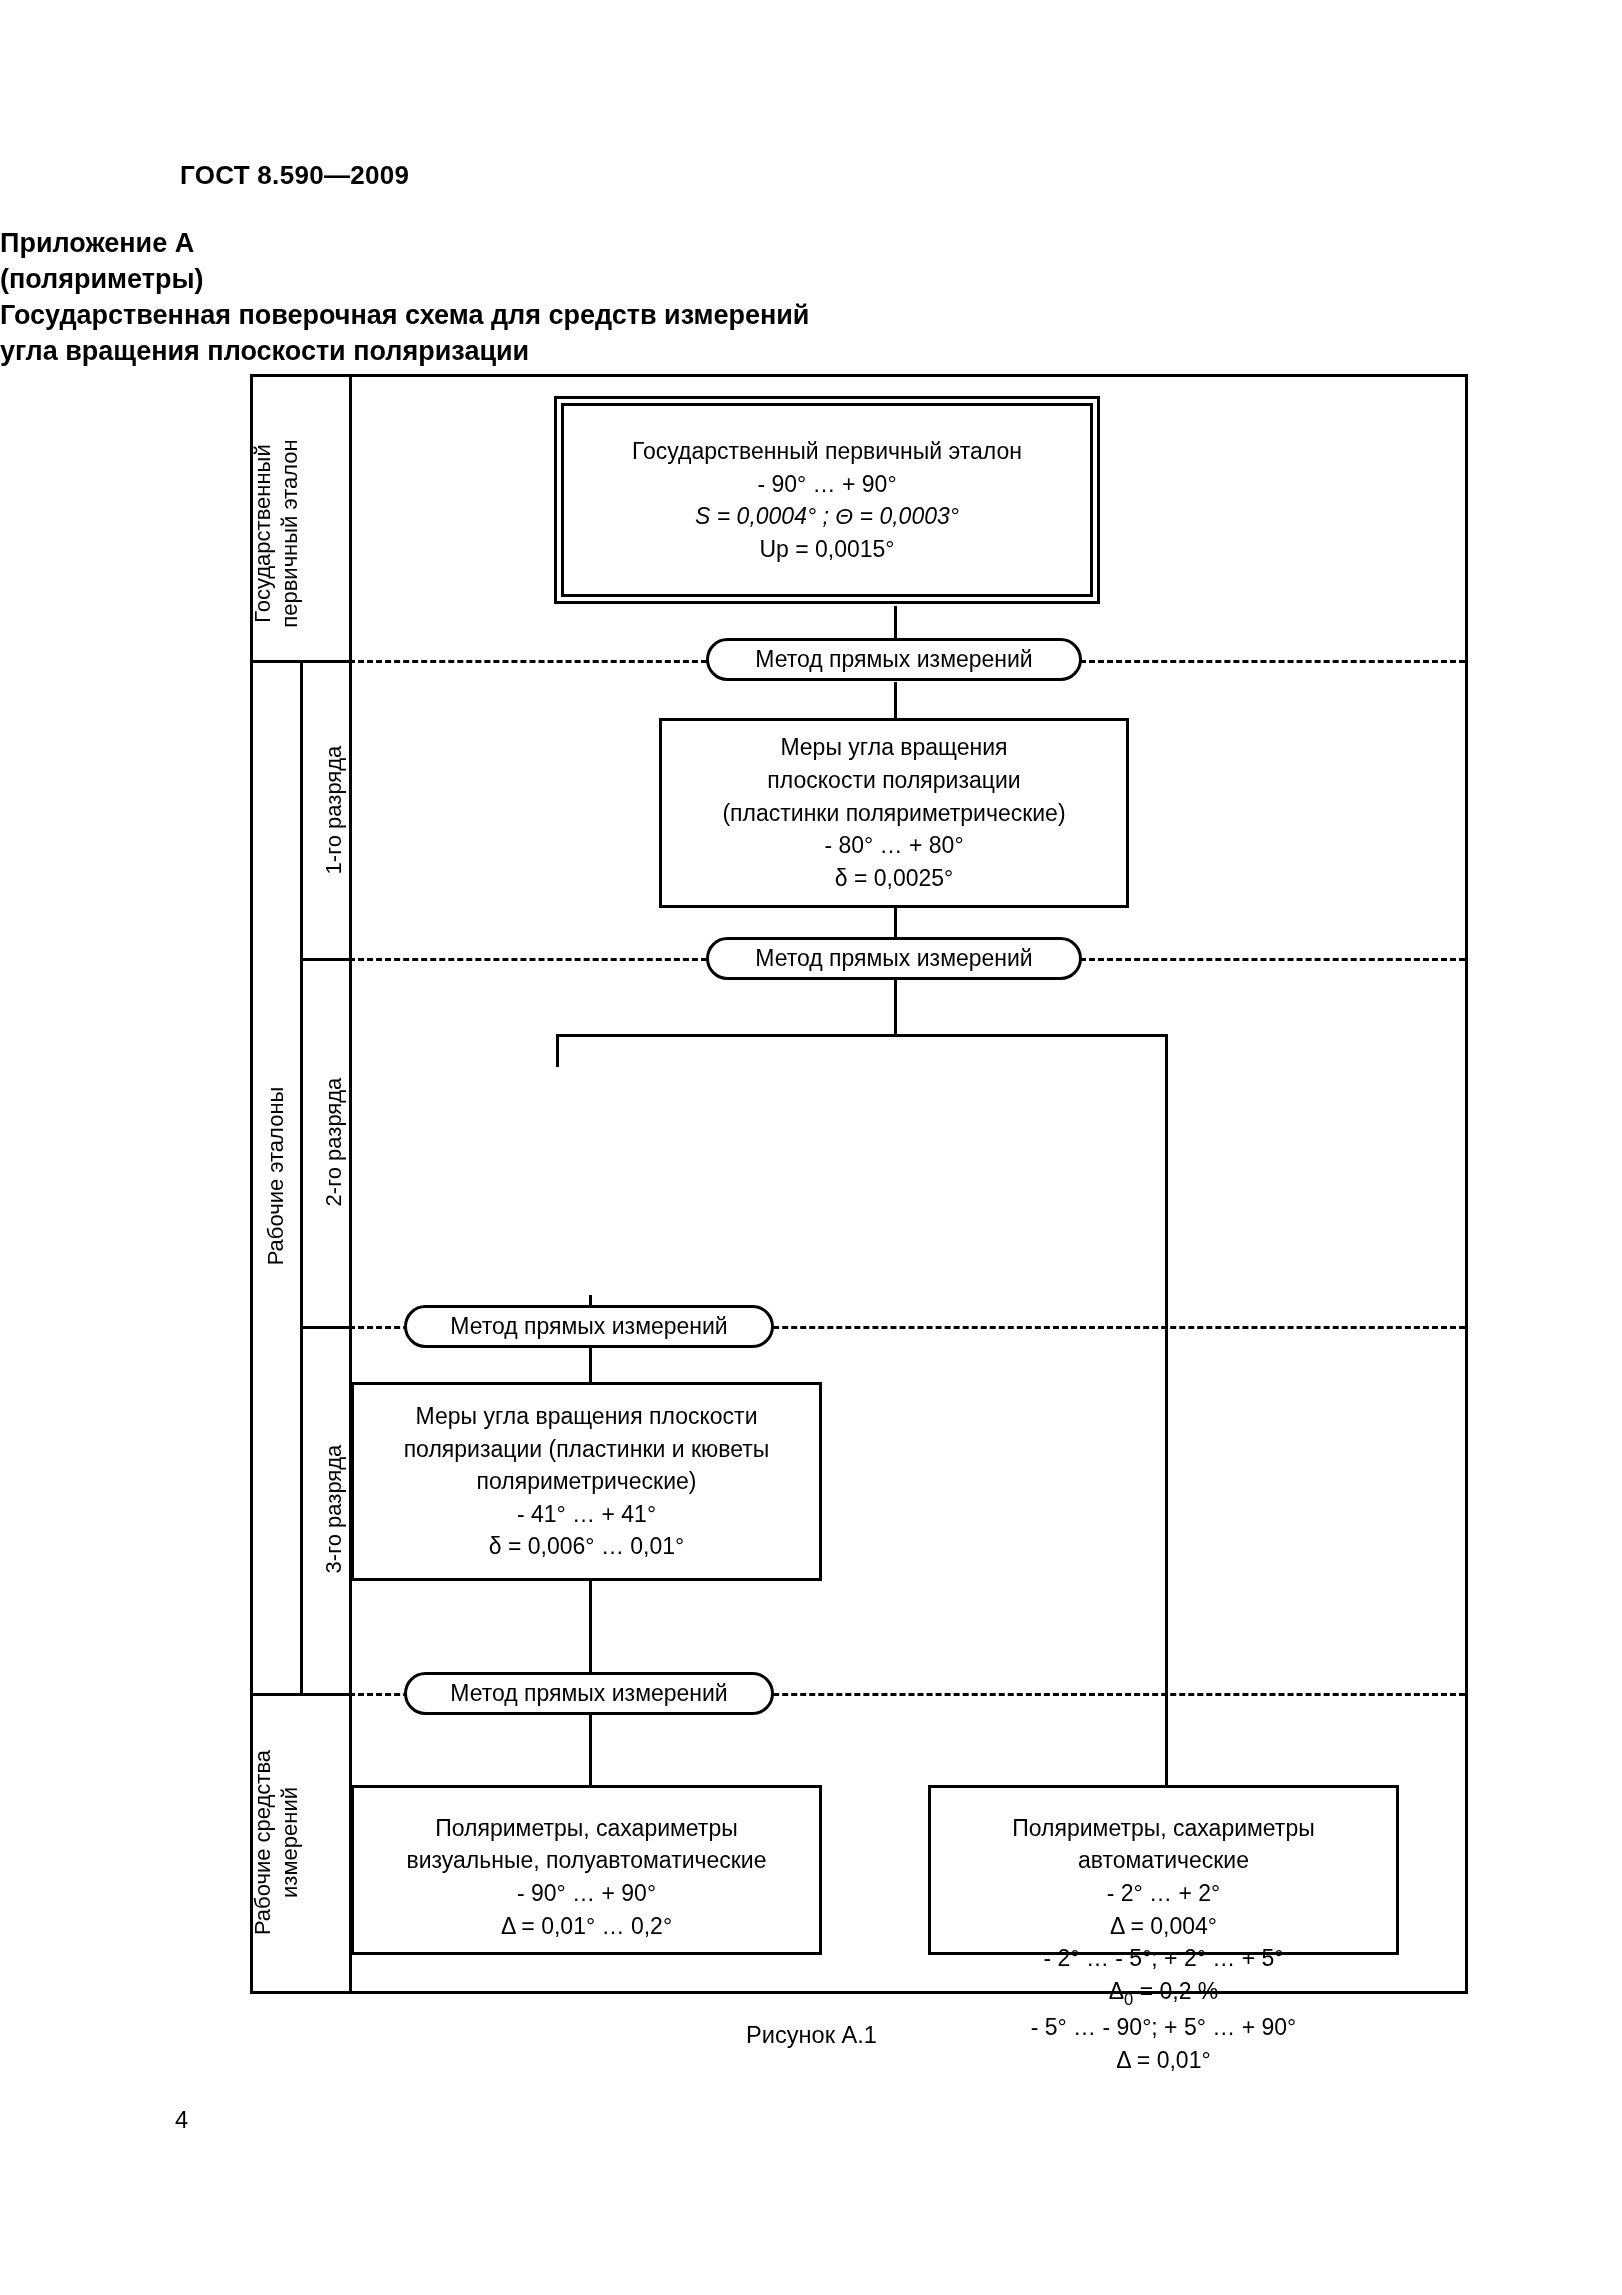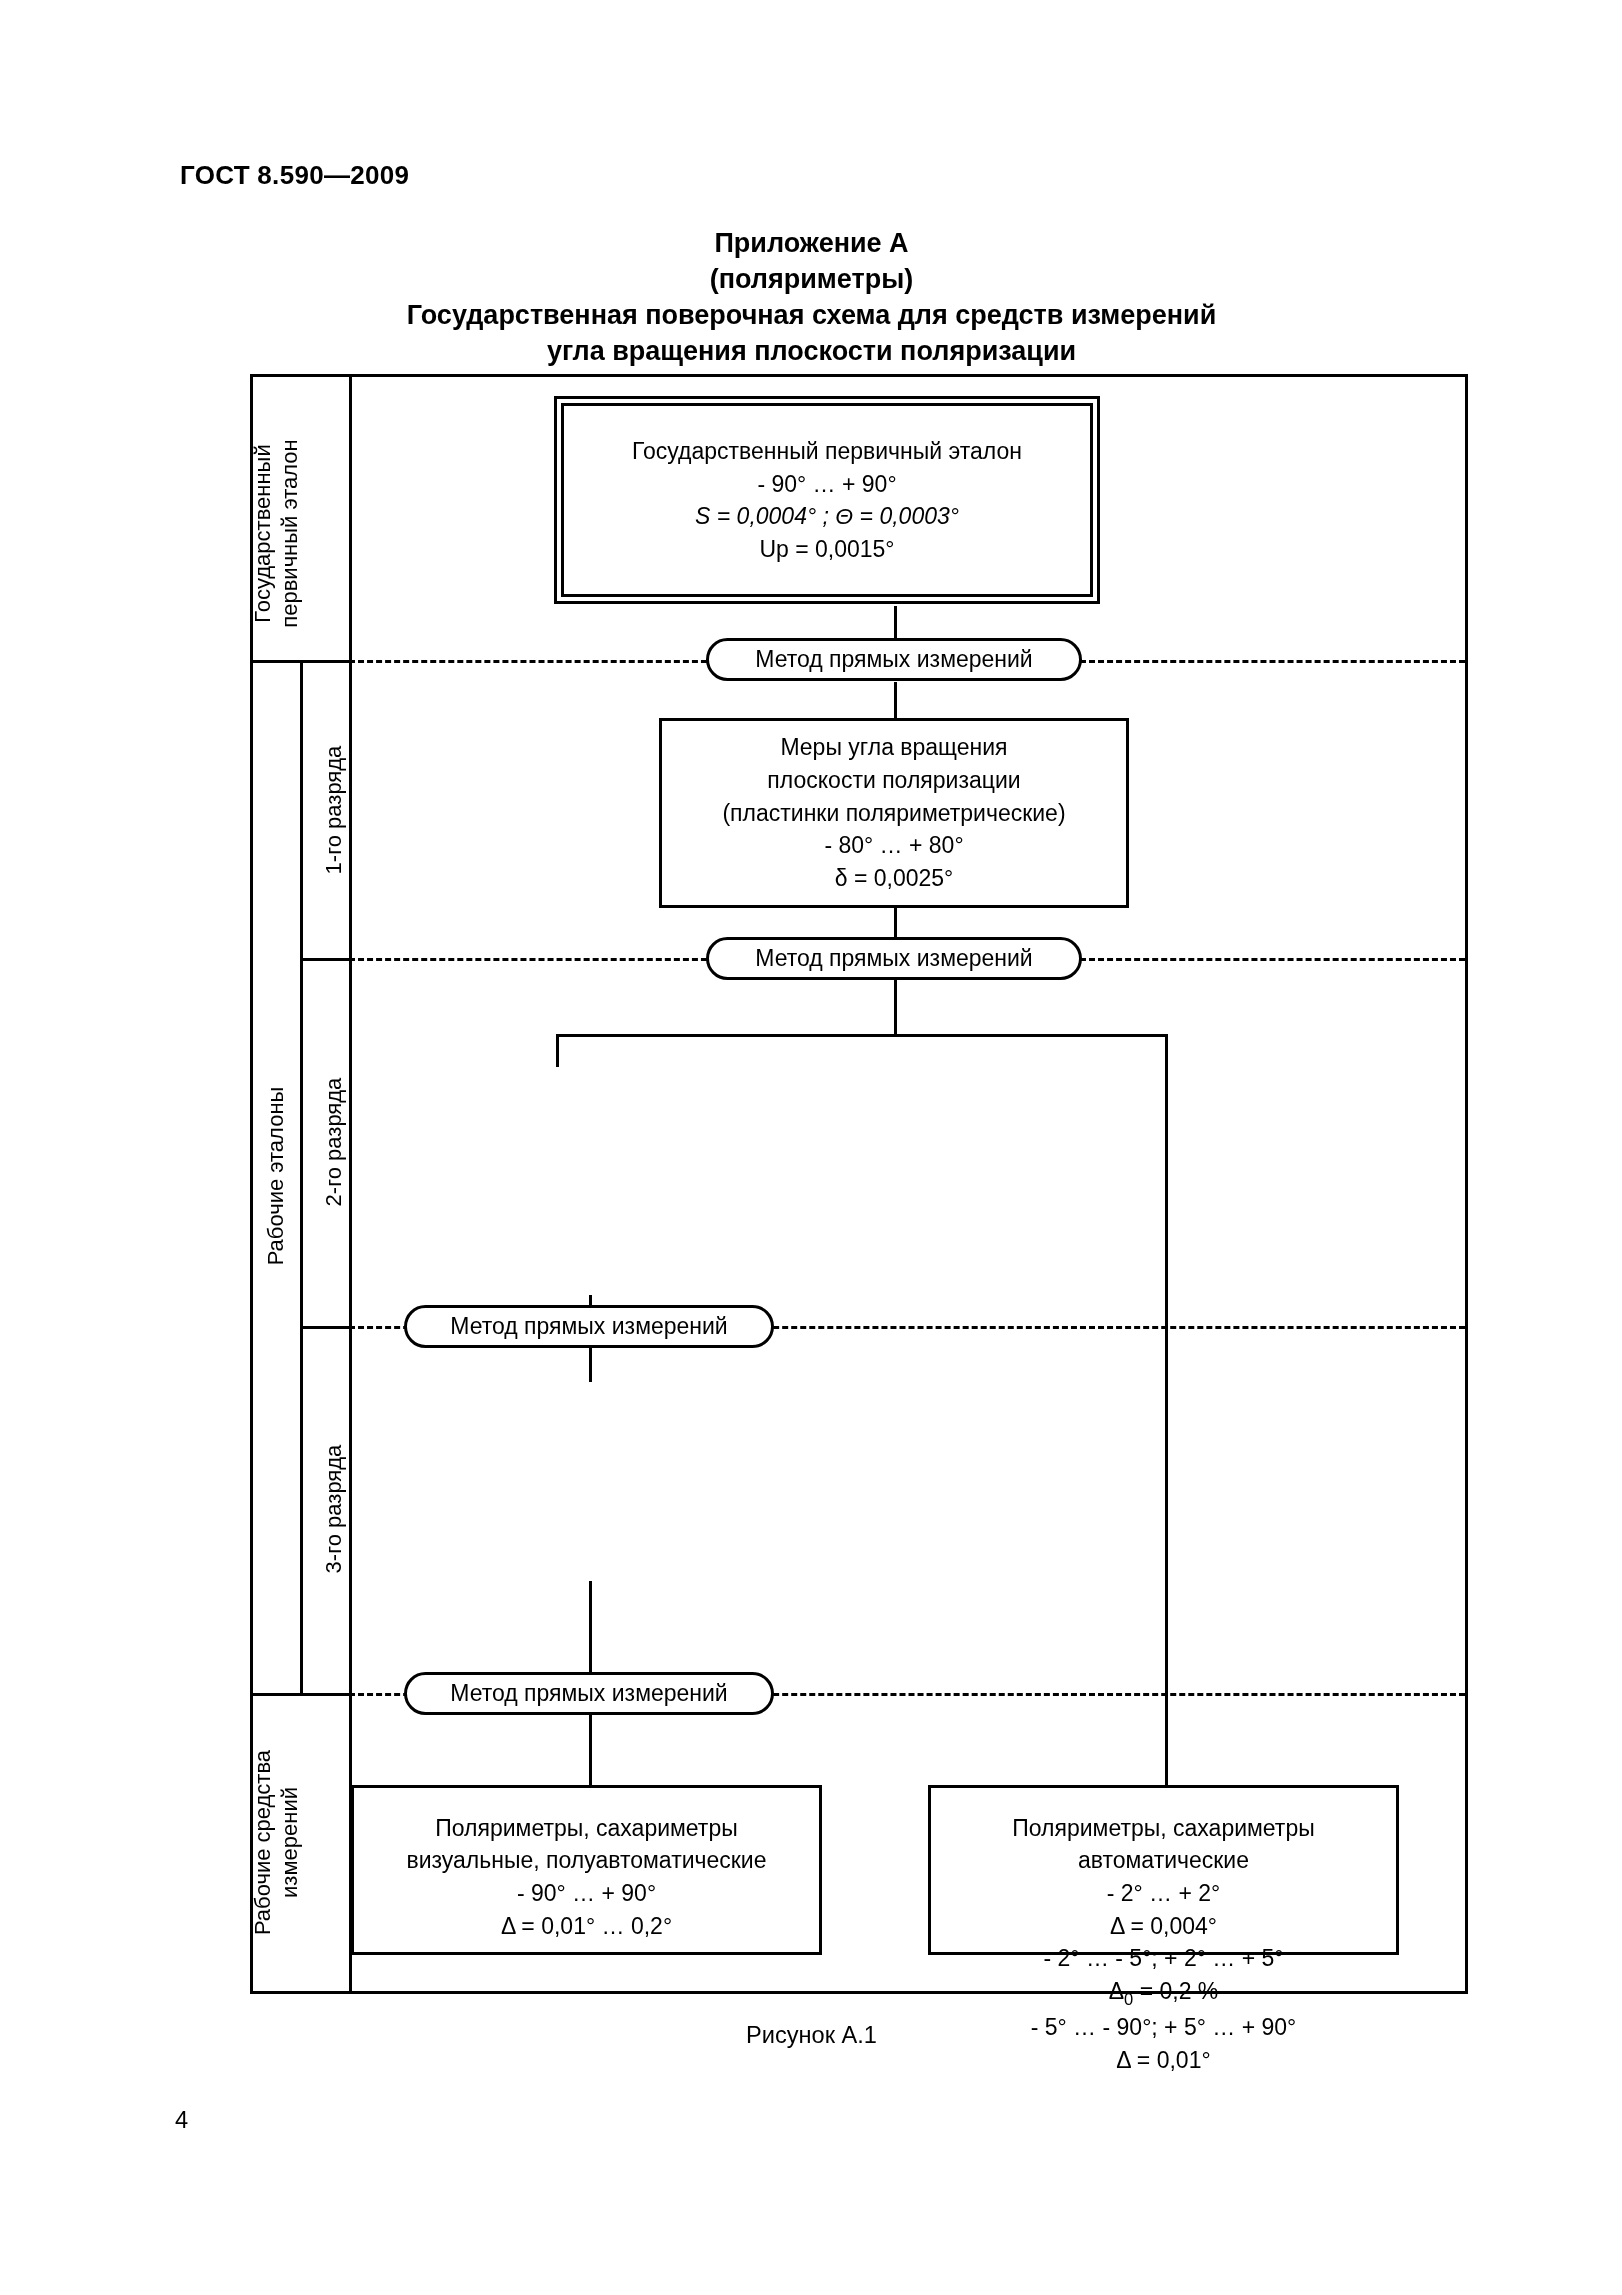--- a/index.html
+++ b/index.html
@@ -40,21 +40,21 @@
     text-align: center;
     font-size: 23.6px;
   }
 
   
   .title-block {
     position: absolute;
     left: 0;
     top: 226px;
     width: 1623px;
-    text-align: center;
+    text-align: left;
     font-size: 27px;
     font-weight: bold;
     line-height: 1.33;
   }
   .title-block div { white-space: nowrap; }
 
   
   #scheme {
     position: absolute;
     left: 250px;
@@ -251,20 +251,27 @@
 
 
   <div class="conn-v" style="left:339px; top:921px; height:29px;"></div>
 
   <div class="pill" style="left:154px; top:931px; width:370px; height:43px;">
     <span>Метод прямых измерений</span>
   </div>
 
   <div class="conn-v" style="left:339px; top:974px; height:34px;"></div>
 
+  <div class="node" style="left:101px; top:1008px; width:471px; height:199px;">
+    <div class="ln">Меры угла вращения плоскости</div>
+    <div class="ln">поляризации (пластинки и кюветы</div>
+    <div class="ln">поляриметрические)</div>
+    <div class="ln">- 41° … + 41°</div>
+    <div class="ln">δ = 0,006° … 0,01°</div>
+  </div>
 
   <div class="conn-v" style="left:339px; top:1207px; height:92px;"></div>
 
   <div class="pill" style="left:154px; top:1298px; width:370px; height:43px;">
     <span>Метод прямых измерений</span>
   </div>
 
   <div class="conn-v" style="left:339px; top:1341px; height:70px;"></div>
 
   <div class="node" style="left:101px; top:1411px; width:471px; height:170px; justify-content:flex-start; padding-top:23.6px;">

